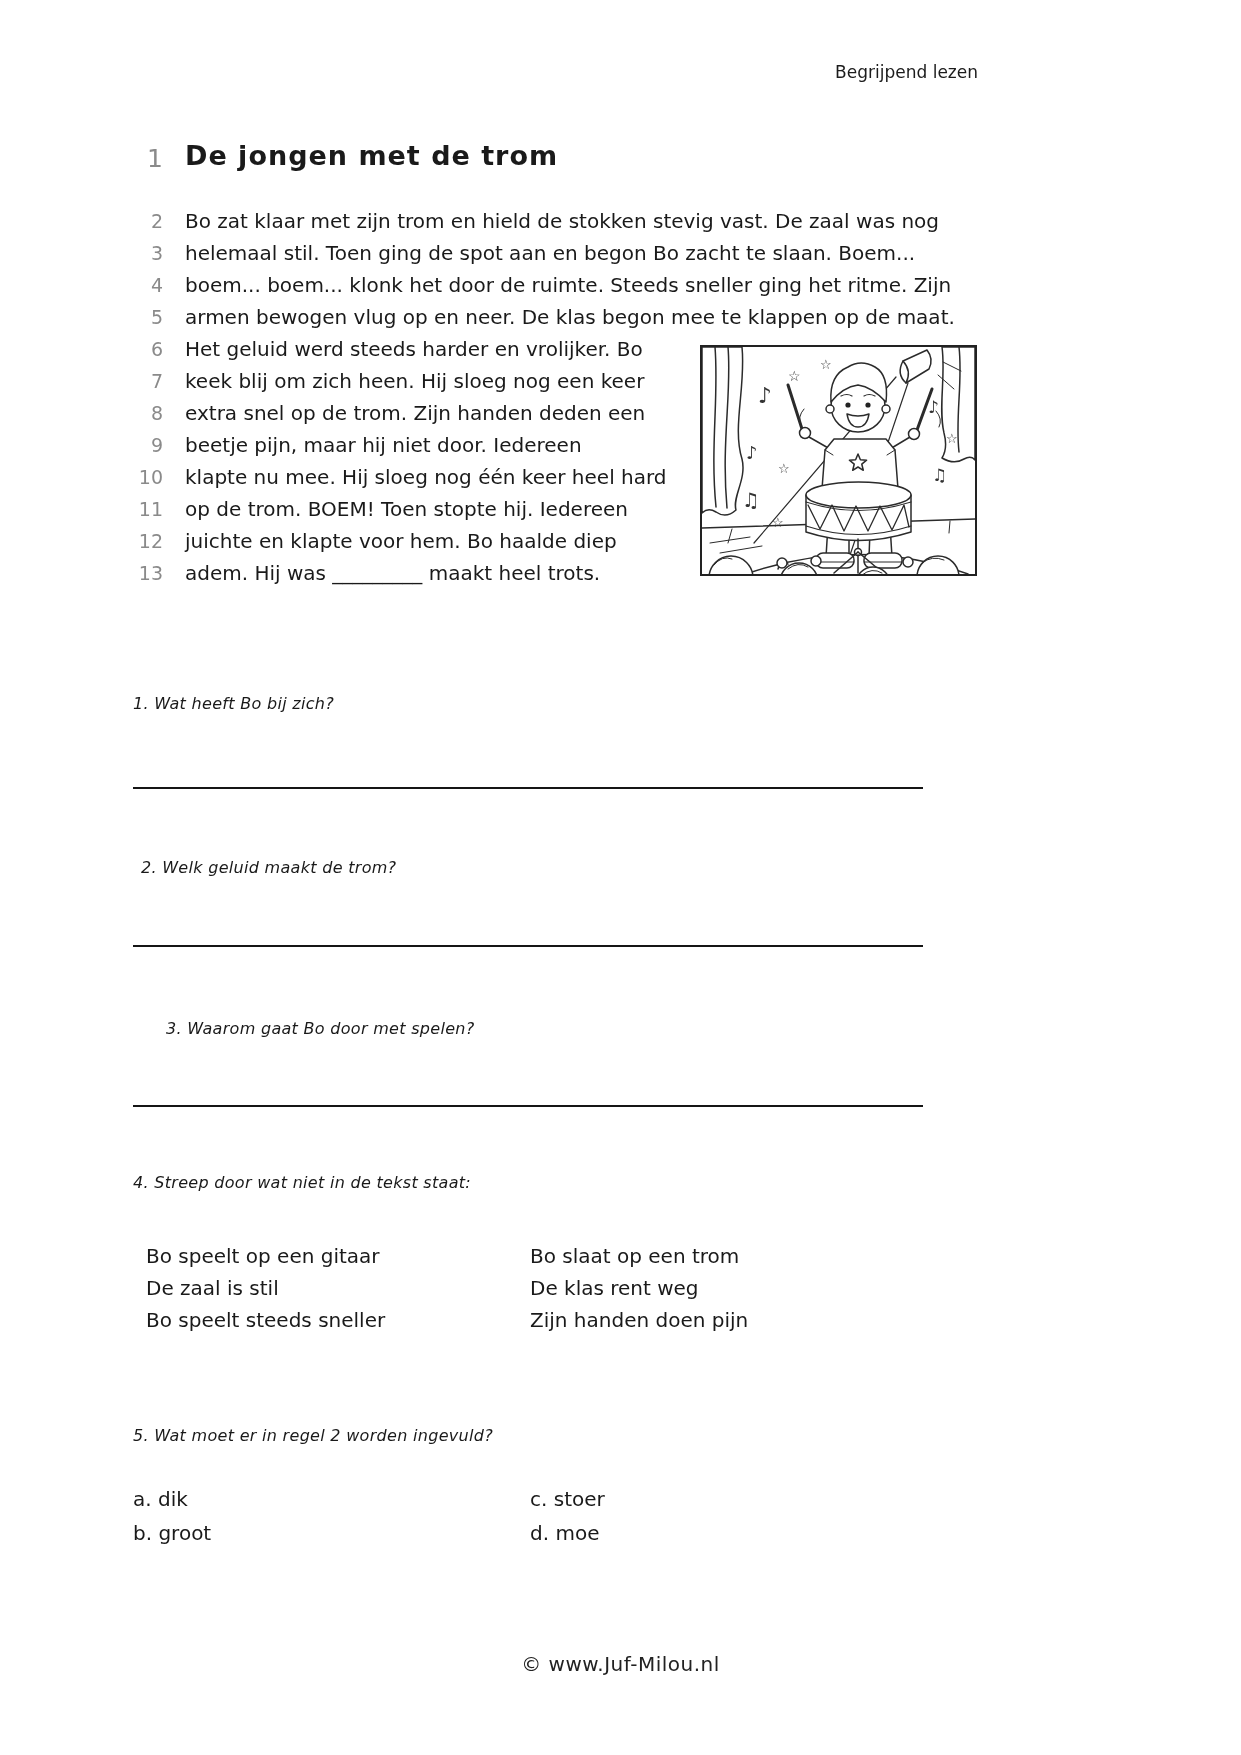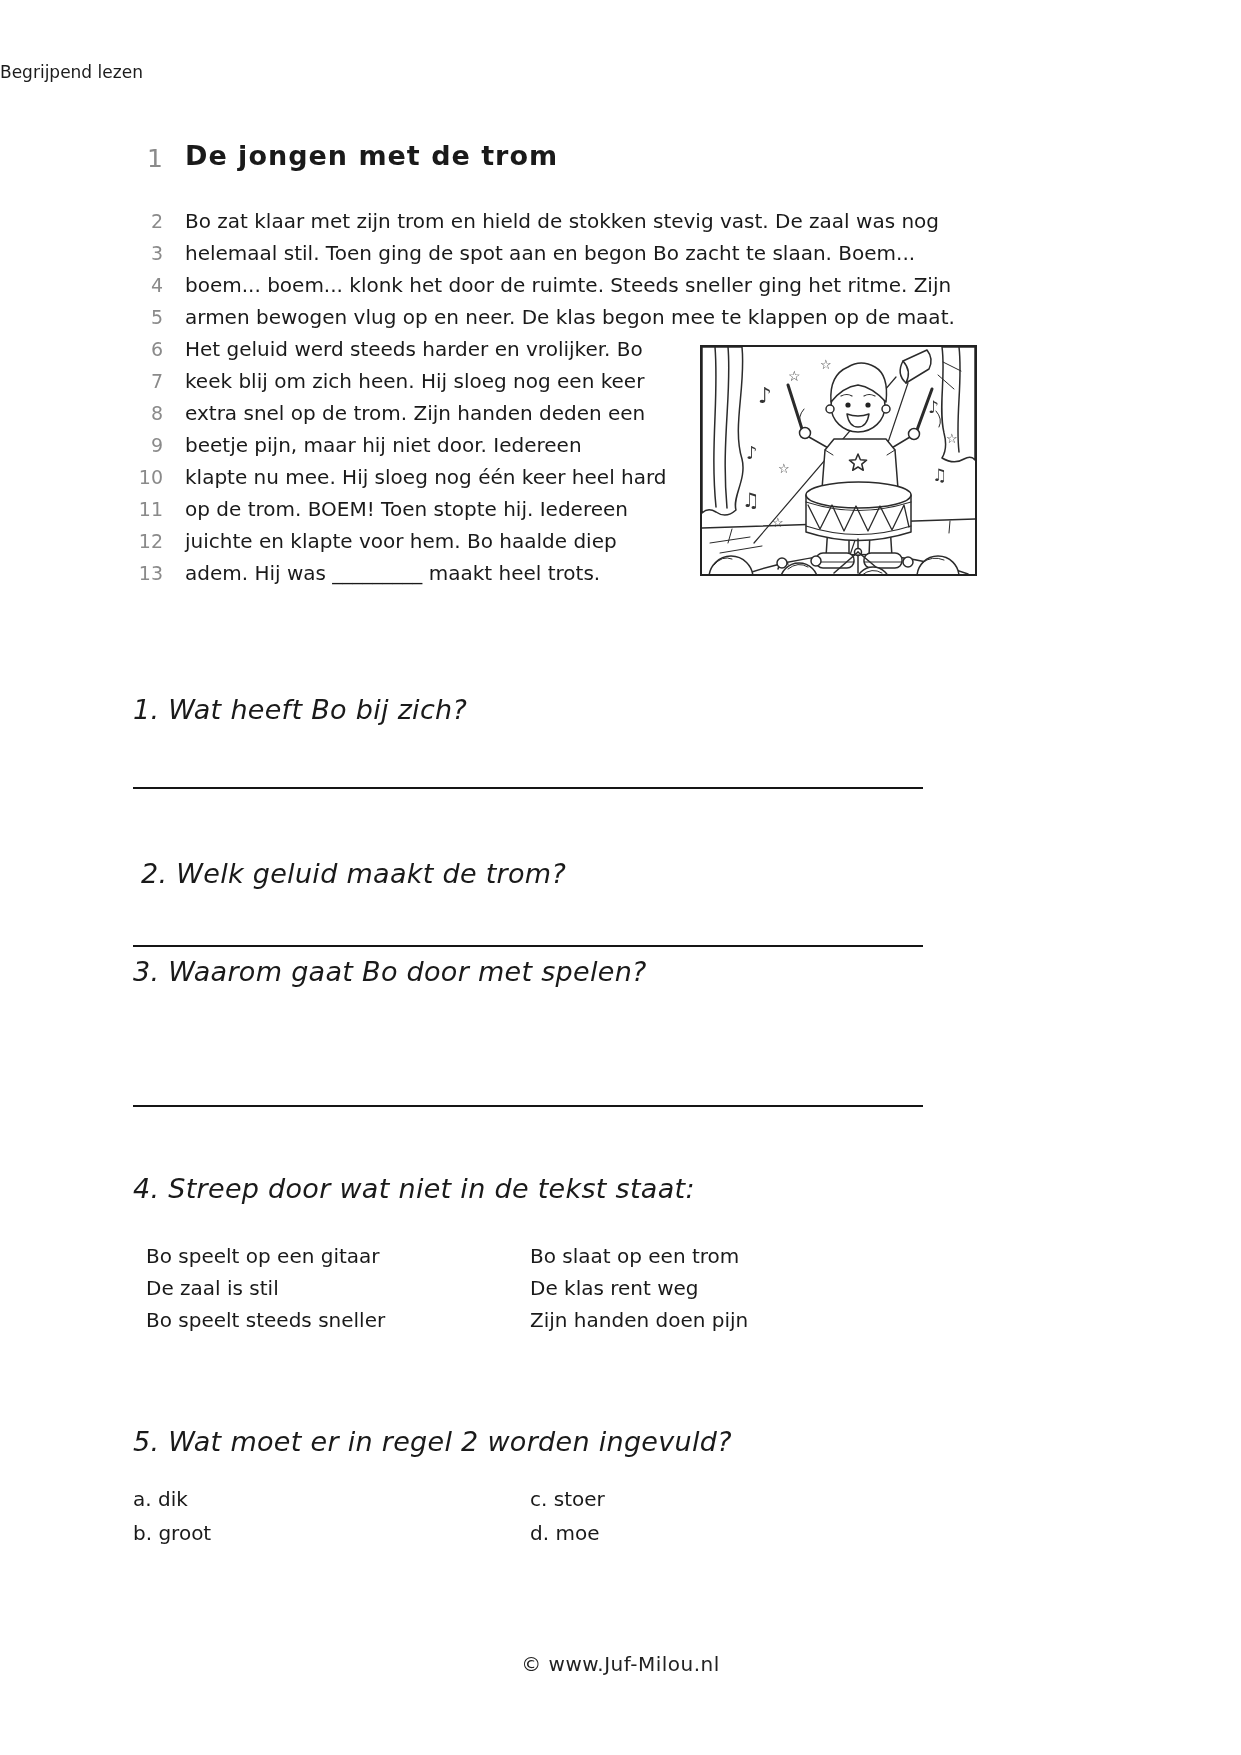--- a/index.html
+++ b/index.html
@@ -3,21 +3,21 @@
 <meta charset="utf-8">
 <style>
   * { margin:0; padding:0; box-sizing:border-box; }
   html,body { background:#ffffff; }
   .page {
     position:relative; width:1241px; height:1755px; background:#ffffff;
     font-family:"DejaVu Sans", sans-serif; color:#1a1a1a; overflow:hidden;
   }
   .header {
     position:absolute; top:62px; left:0; right:263px;
-    text-align:left; font-size:17px; color:#1c1c1c;
+    text-align:right; font-size:17px; color:#1c1c1c;
   }
   .title-num {
     position:absolute; top:144px; left:118px; width:45px;
     text-align:right; font-size:25px; color:#8a8a8a;
   }
   .title-text {
     position:absolute; top:140px; left:185px;
     font-size:27px; font-weight:bold; letter-spacing:1px; white-space:nowrap;
   }
   .story { position:absolute; top:207px; left:118px; }
@@ -28,24 +28,24 @@
   }
   .ltext {
     padding-left:22px; font-size:20px; line-height:28px; white-space:nowrap;text-align:right;
   }
   .illustration {
     position:absolute; left:700px; top:345px; width:277px; height:231px;
     border:2px solid #222; background:#ffffff;
   }
   .illustration svg { display:block; width:100%; height:100%; }
   .question {
-    position:absolute; left:133px; font-size:27px; font-style:italic;
+    position:absolute; left:133px; font-size:16px; font-style:italic;
     white-space:nowrap; letter-spacing:0.3px;
   }
-  .q1 { top:694px; } .q2 { top:858px;margin-left:8px; } .q3 { top:956px; }
+  .q1 { top:694px; } .q2 { top:858px;margin-left:8px; } .q3 { top:1019px;margin-left:33px; }
   .q4 { top:1173px; } .q5 { top:1426px; }
   .answer-line {
     position:absolute; left:133px; width:790px; height:0;
     border-top:2px solid #151515;
   }
   .ans1 { top:787px; } .ans2 { top:945px; } .ans3 { top:1105px; }
   .opt-col {
     position:absolute; font-size:20px; line-height:32px; white-space:nowrap;
   }
   .q4-left  { top:1240px; left:146px; }

